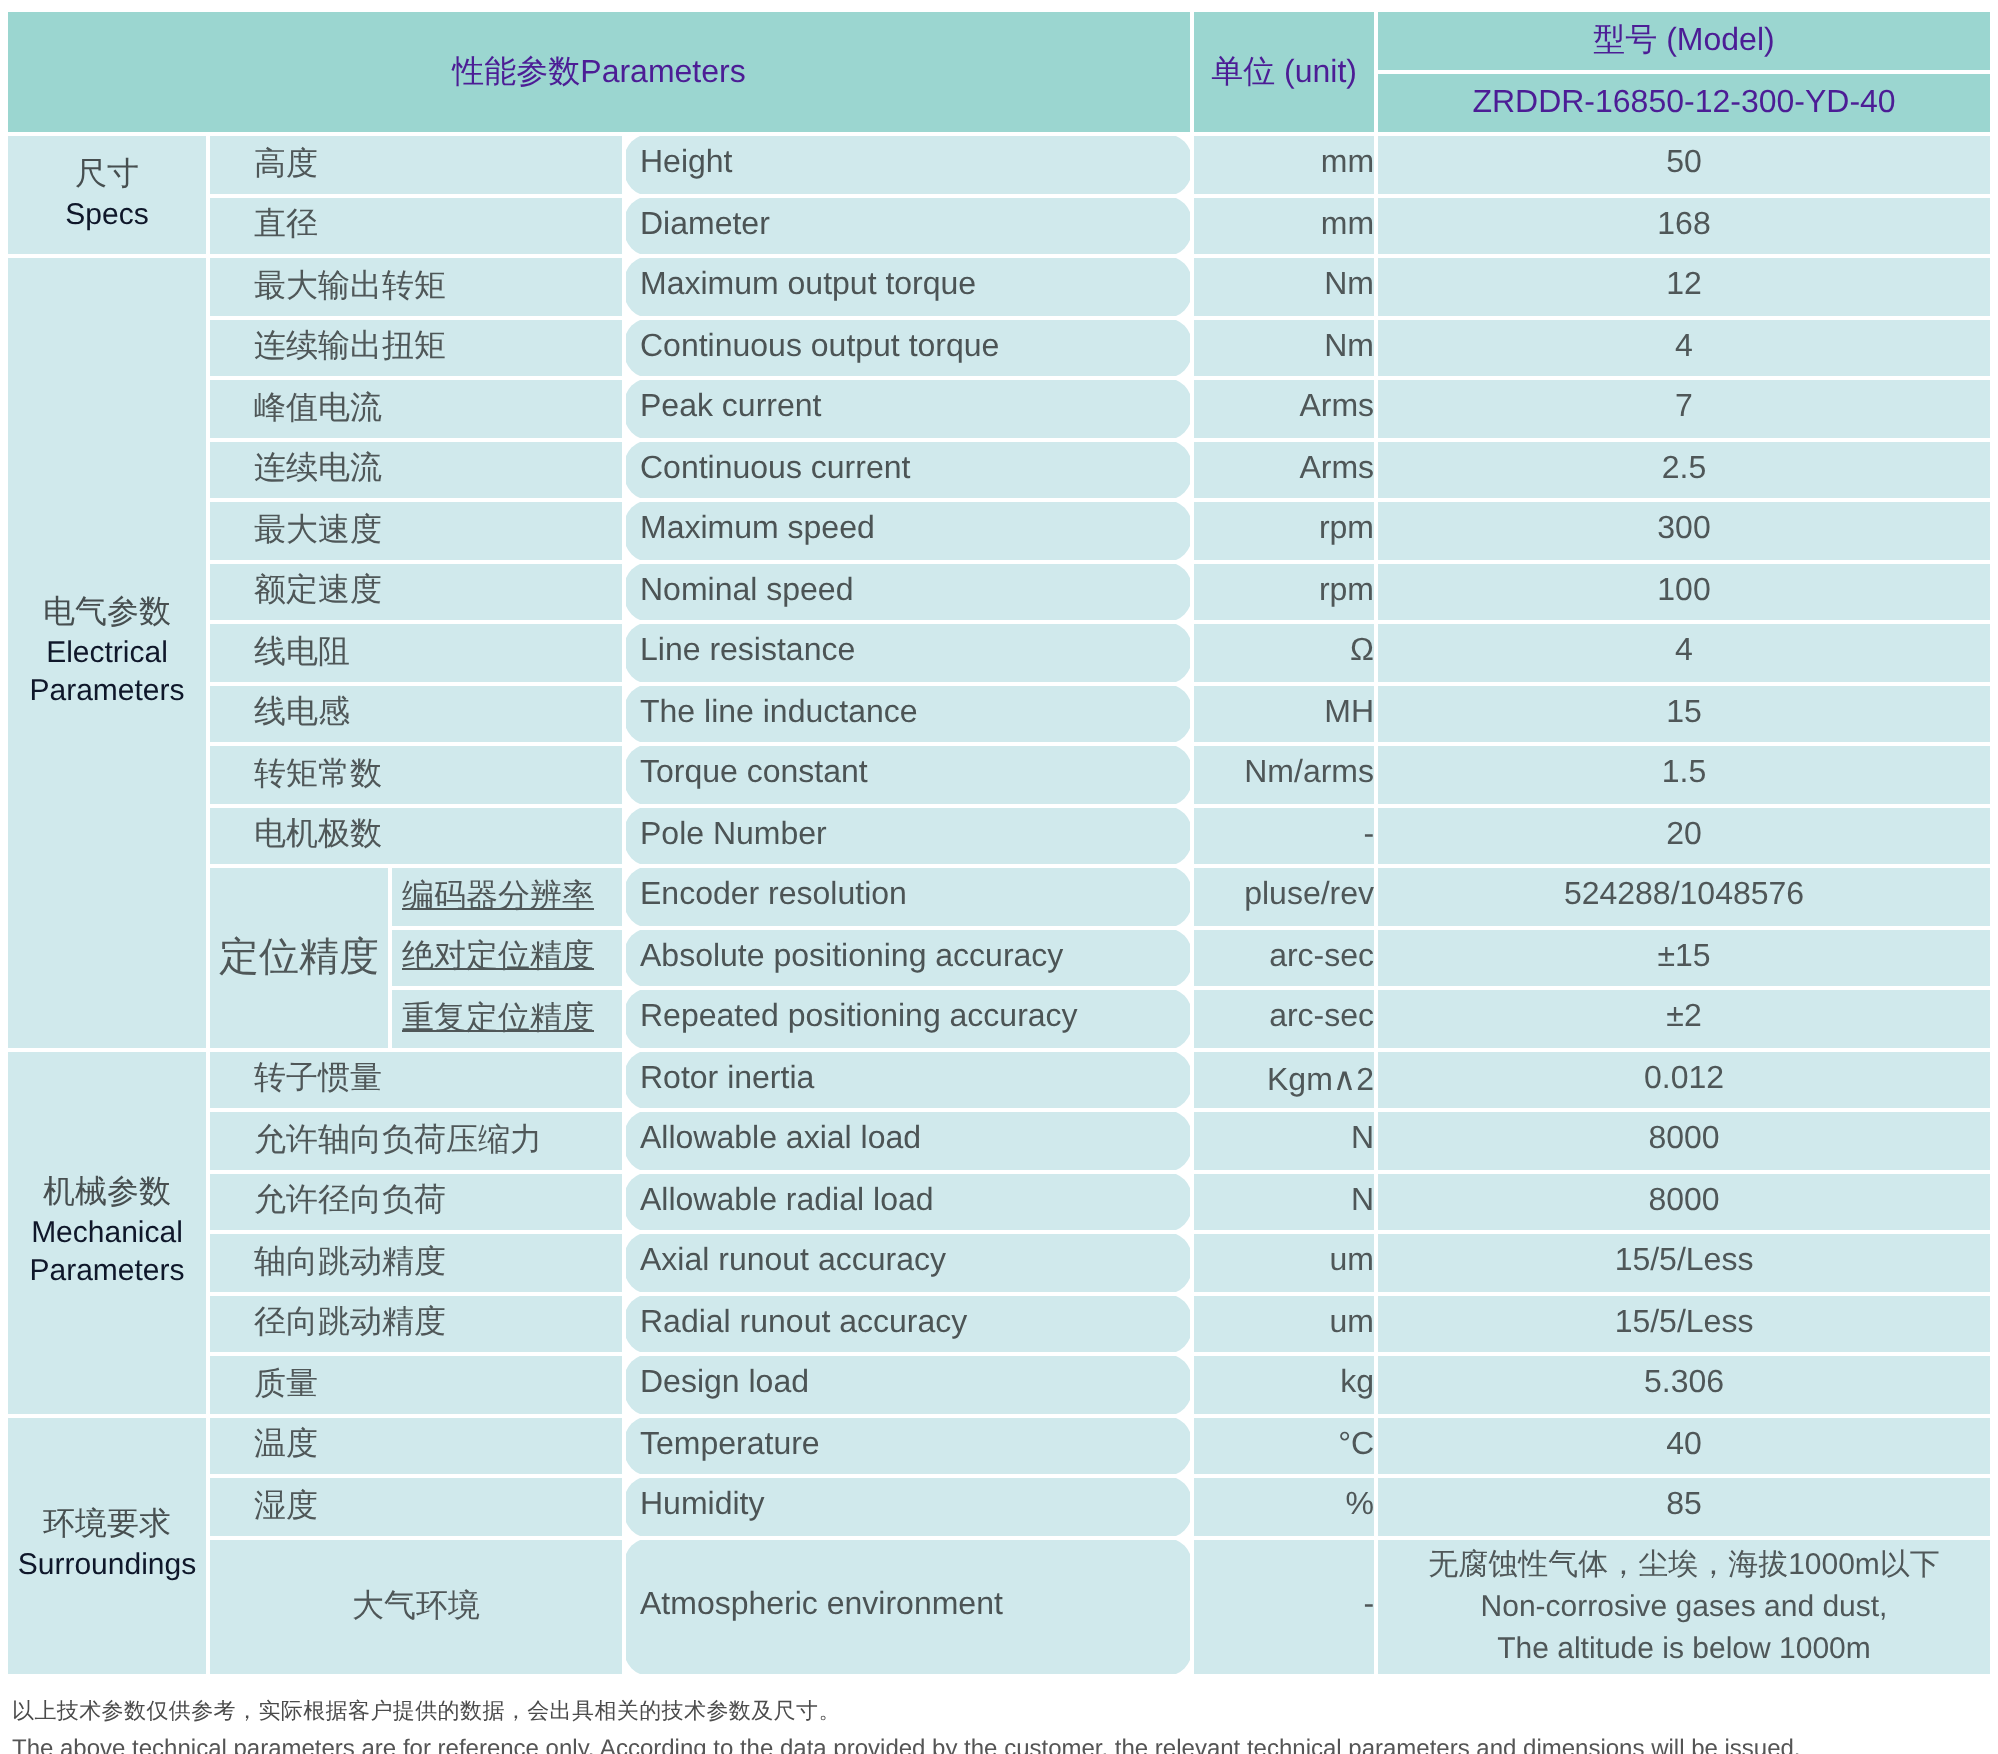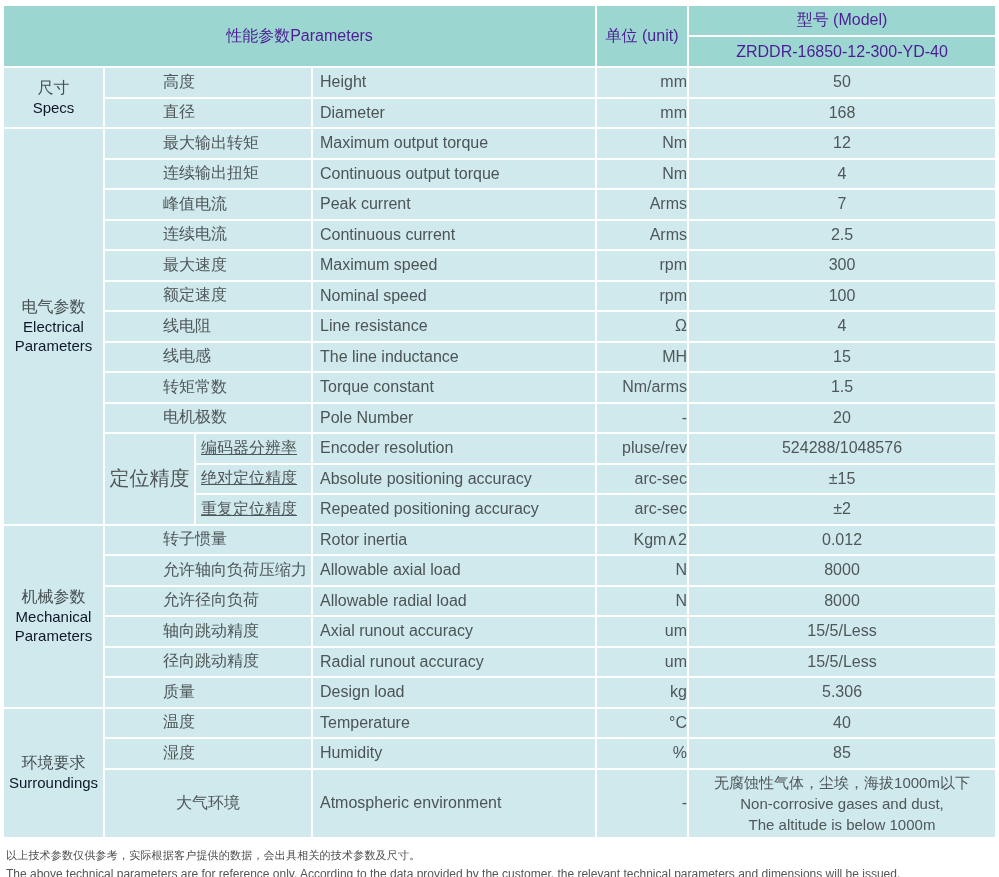--- a/index.html
+++ b/index.html
@@ -35,24 +35,24 @@
     font-size: 16px;
   }
   tbody tr { height: 30.5px; }
   tbody tr.tall { height: 69px; }
 
   td.cat { text-align: center; line-height: 1.28; }
   td.cat .cat-zh { font-size: 16px; color: #474f50; }
   td.cat .cat-en { font-size: 15px; color: #0f172a; }
 
   td.grp { text-align: center; font-size: 20px; }
-  td.zh  { padding-left: 58px; text-align: left; }
+  td.zh  { padding-left: 22px; text-align: left; }
   td.zh.sub { padding-left: 5px; text-decoration: underline; }
   td.zh.wide { padding-left: 0; text-align: center; }
-  td.en  { padding-left: 7px; text-align: left; color: #4c5455; }
+  td.en  { padding-left: 7px; text-align: left; color: #4c5455; border-radius: 13px; }
   td.unit { text-align: right; }
   td.val { text-align: center; }
   tr.tall td.val { font-size: 15px; line-height: 1.4; }
 
   .notes { margin: 9px 0 0 4px; }
   .note-zh { font-size: 11px; color: #4b4b4b; letter-spacing: 0.2px; }
   .note-en { font-size: 12px; color: #555555; margin-top: 4px; }
 </style>
 </head>
 <body>

